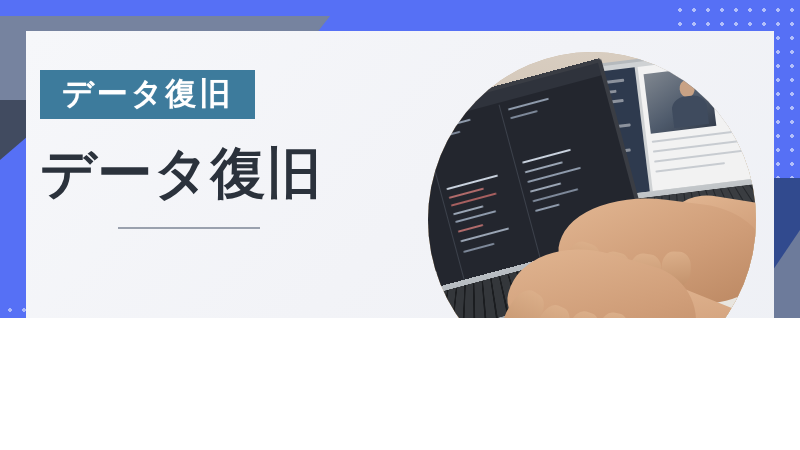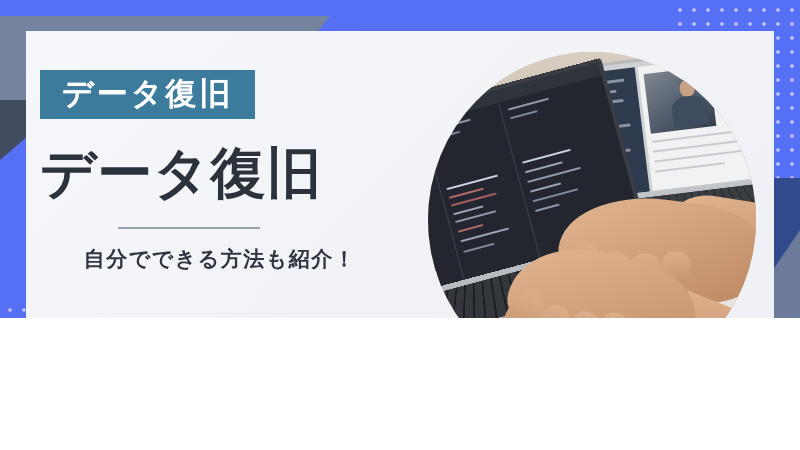--- a/index.html
+++ b/index.html
@@ -449,21 +449,20 @@
   <div class="text-col">
 
     <div class="badge">データ復旧</div>
 
     <div class="headline">
       <div>データ復旧</div>
     </div>
 
     <div class="divider"></div>
 
-    <div class="subtitle">自分でできる方法も紹介！</div>
   </div>
 
   <div class="photo">
     <div class="photo-inner">
 
       <div class="ph-wall"></div>
       <div class="ph-desk"></div>
       <div class="ph-desk2"></div>
 
       <div class="lap2">

